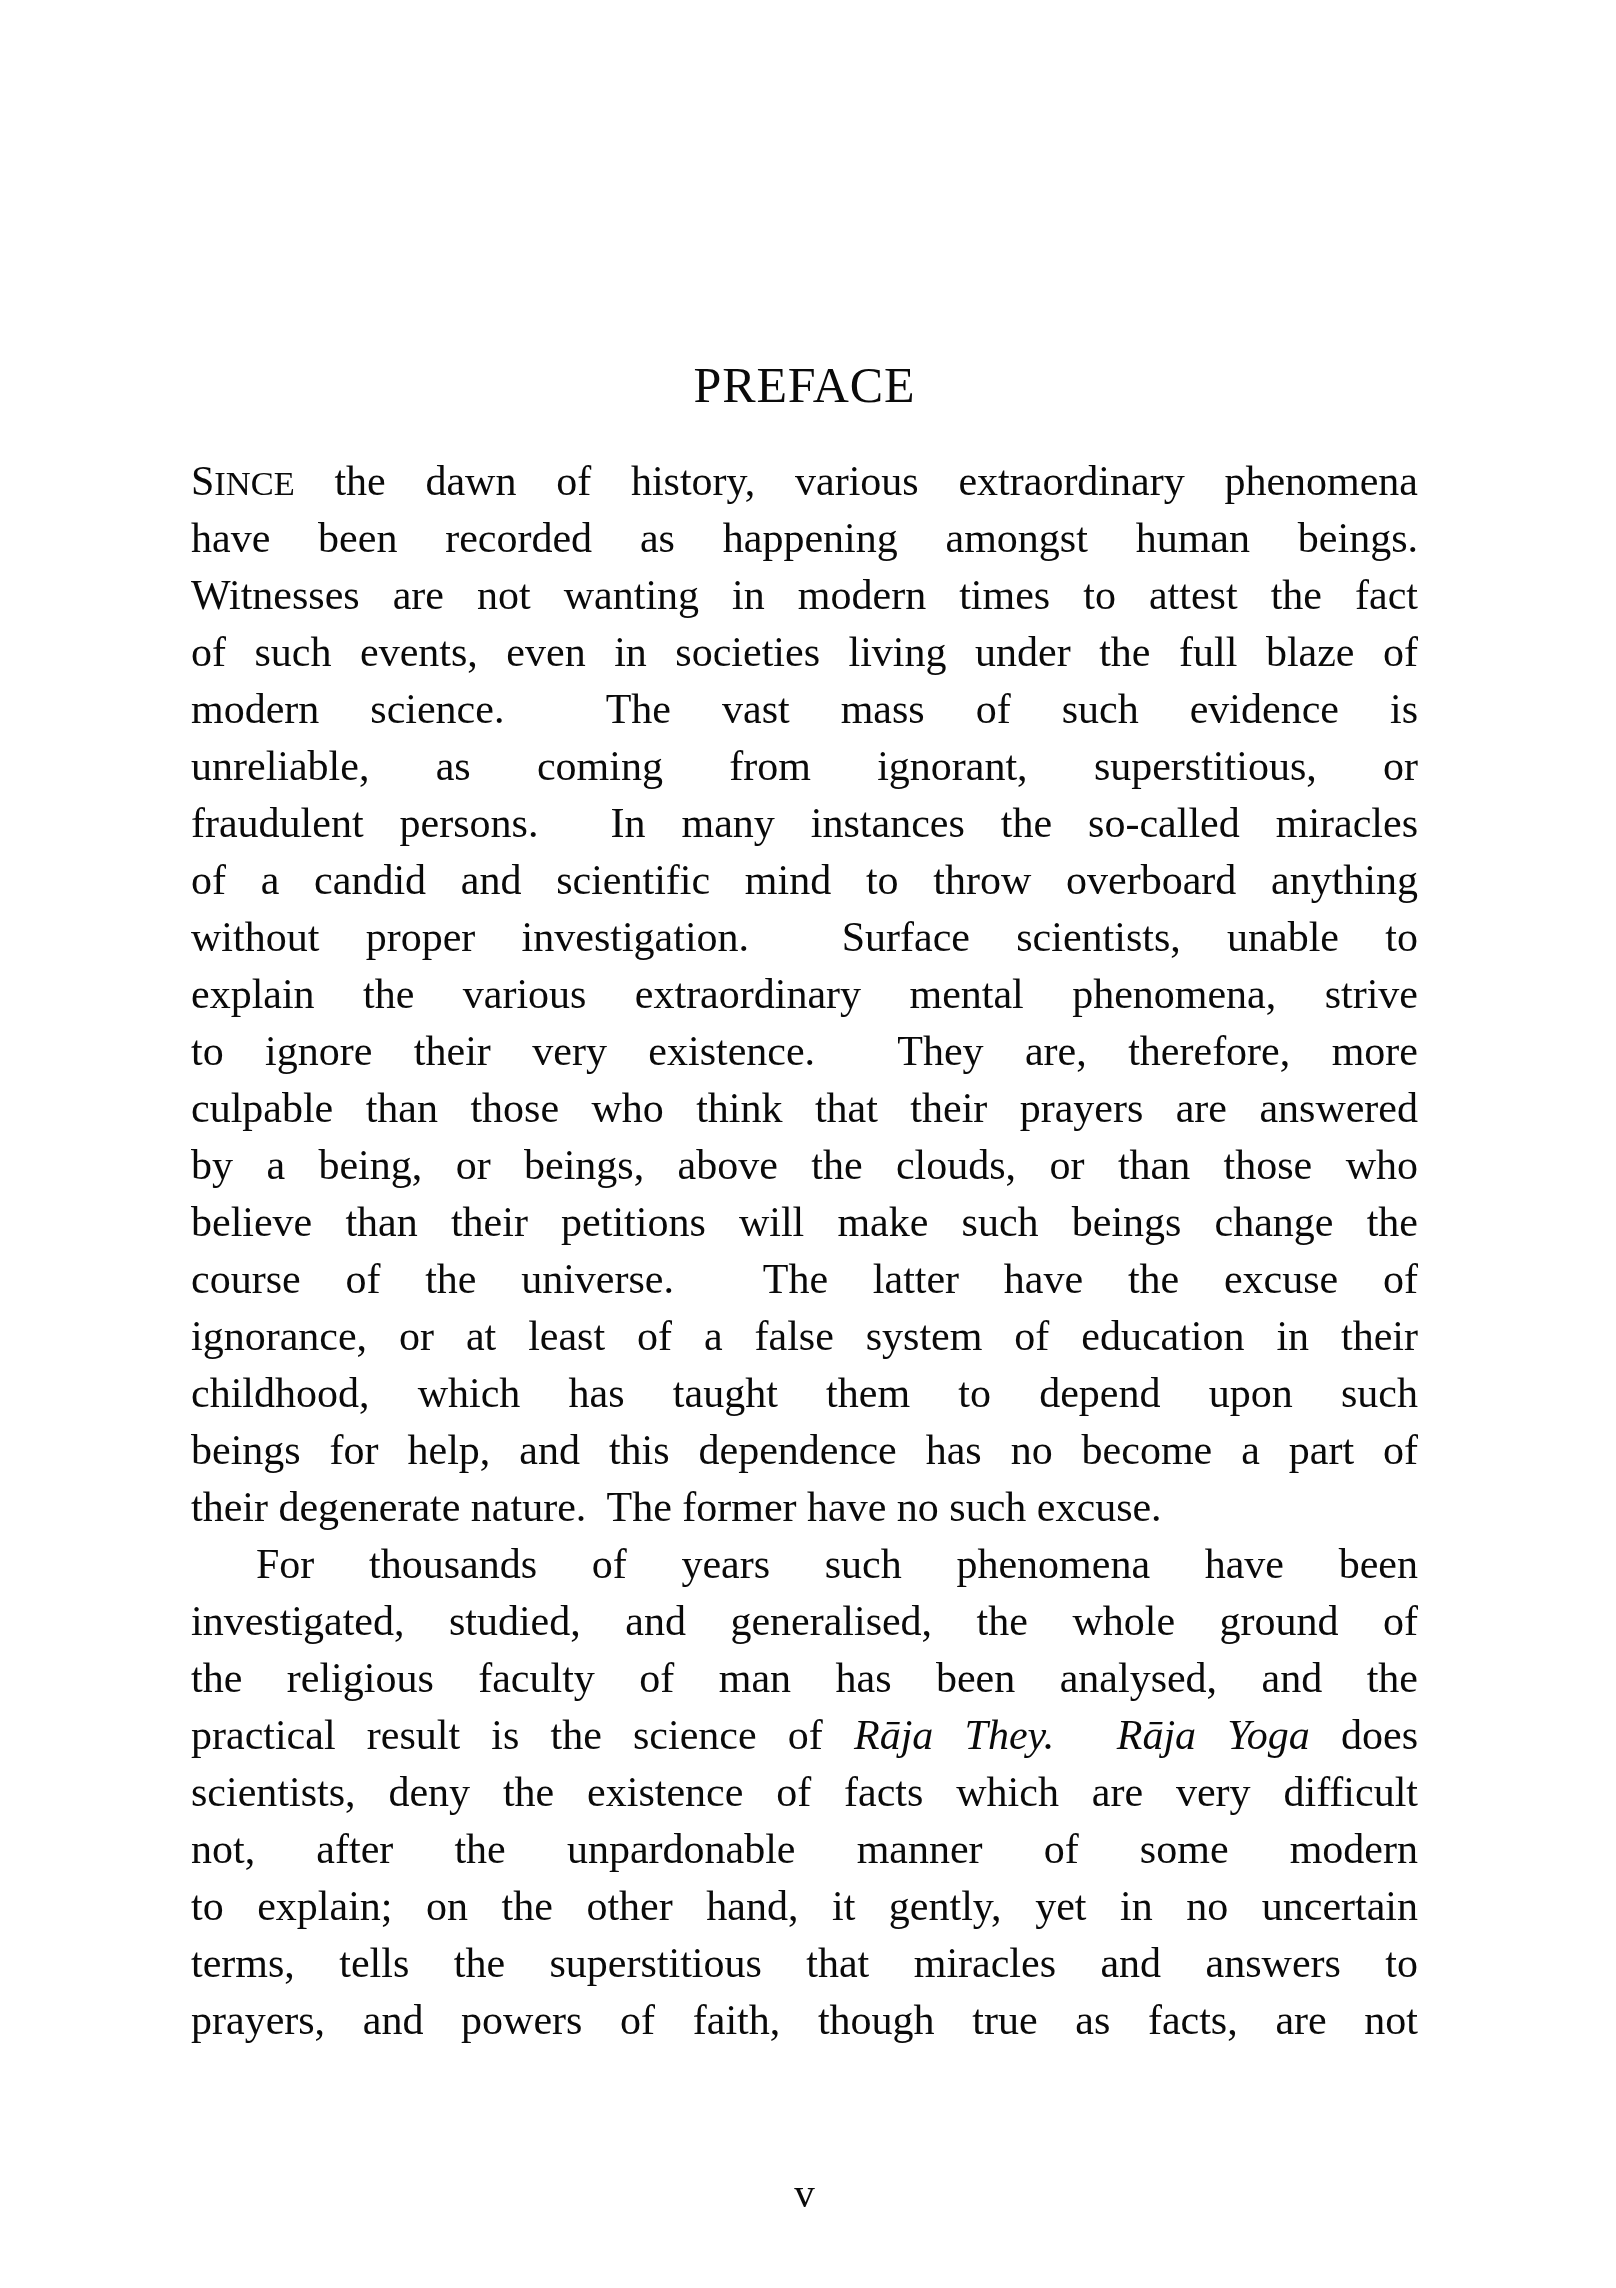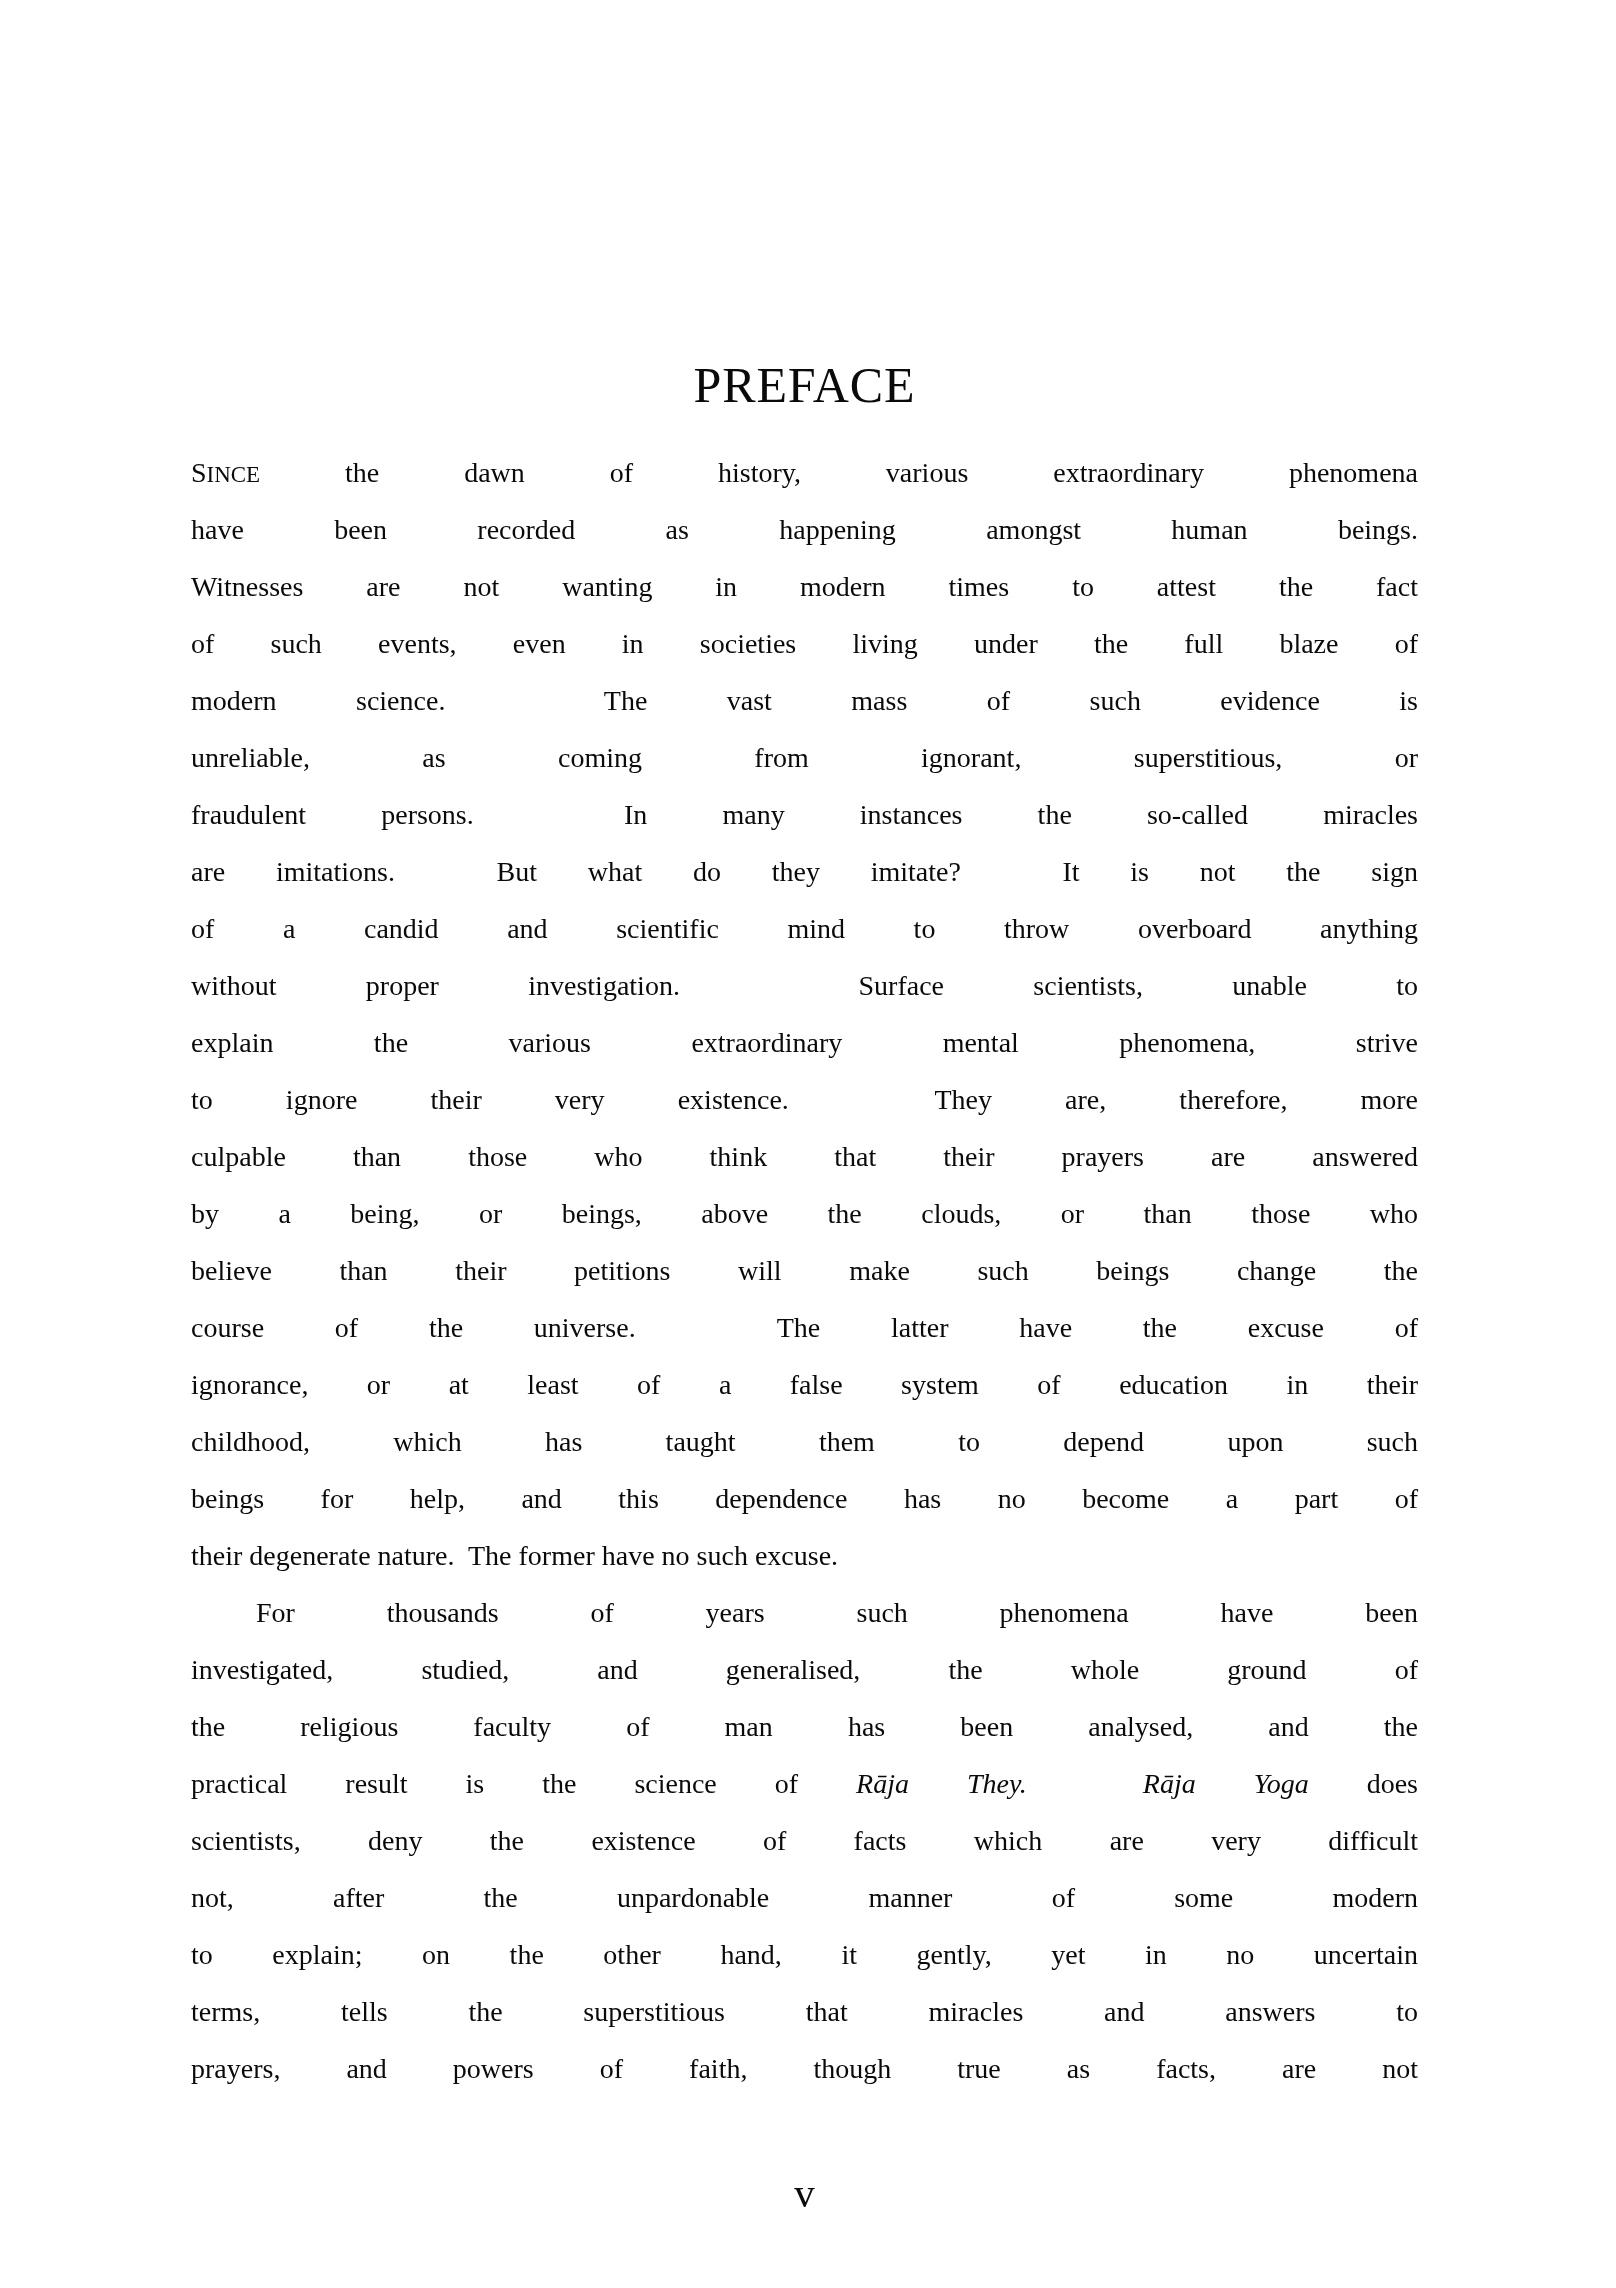--- a/index.html
+++ b/index.html
@@ -25,24 +25,24 @@
     margin: 0;
     text-align: center;
     font-size: 50px;
     font-weight: 400;
     line-height: 1;
     letter-spacing: 0.9px;
   }
   .body-block {
     position: absolute;
     left: 191px;
-    top: 408px;
+    top: 428px;
     width: 1227px;
-    font-size: 28px;
-    line-height: 67px;
+    font-size: 42px;
+    line-height: 44px;
   }
   .paragraph { margin: 0; }
   .line {
     height: 57px;
     text-align: justify;
     text-align-last: justify;
     white-space: pre-wrap;
   }
   .line.last {
     text-align-last: left;
@@ -69,21 +69,20 @@
   <h1 class="title">PREFACE</h1>
   <div class="body-block">
       <div class="paragraph">
         <div class="line"><span>S</span><span class="sc">INCE</span><span> the dawn of history, various extraordinary phenomena</span></div>
         <div class="line"><span>have been recorded as happening amongst human beings.</span></div>
         <div class="line"><span>Witnesses are not wanting in modern times to attest the fact</span></div>
         <div class="line"><span>of such events, even in societies living under the full blaze of</span></div>
         <div class="line"><span>modern science.  The vast mass of such evidence is</span></div>
         <div class="line"><span>unreliable, as coming from ignorant, superstitious, or</span></div>
         <div class="line"><span>fraudulent persons.  In many instances the so-called miracles</span></div>
-        <div class="line"><span>are imitations.  But what do they imitate?  It is not the sign</span></div>
         <div class="line"><span>of a candid and scientific mind to throw overboard anything</span></div>
         <div class="line"><span>without proper investigation.  Surface scientists, unable to</span></div>
         <div class="line"><span>explain the various extraordinary mental phenomena, strive</span></div>
         <div class="line"><span>to ignore their very existence.  They are, therefore, more</span></div>
         <div class="line"><span>culpable than those who think that their prayers are answered</span></div>
         <div class="line"><span>by a being, or beings, above the clouds, or than those who</span></div>
         <div class="line"><span>believe than their petitions will make such beings change the</span></div>
         <div class="line"><span>course of the universe.  The latter have the excuse of</span></div>
         <div class="line"><span>ignorance, or at least of a false system of education in their</span></div>
         <div class="line"><span>childhood, which has taught them to depend upon such</span></div>

